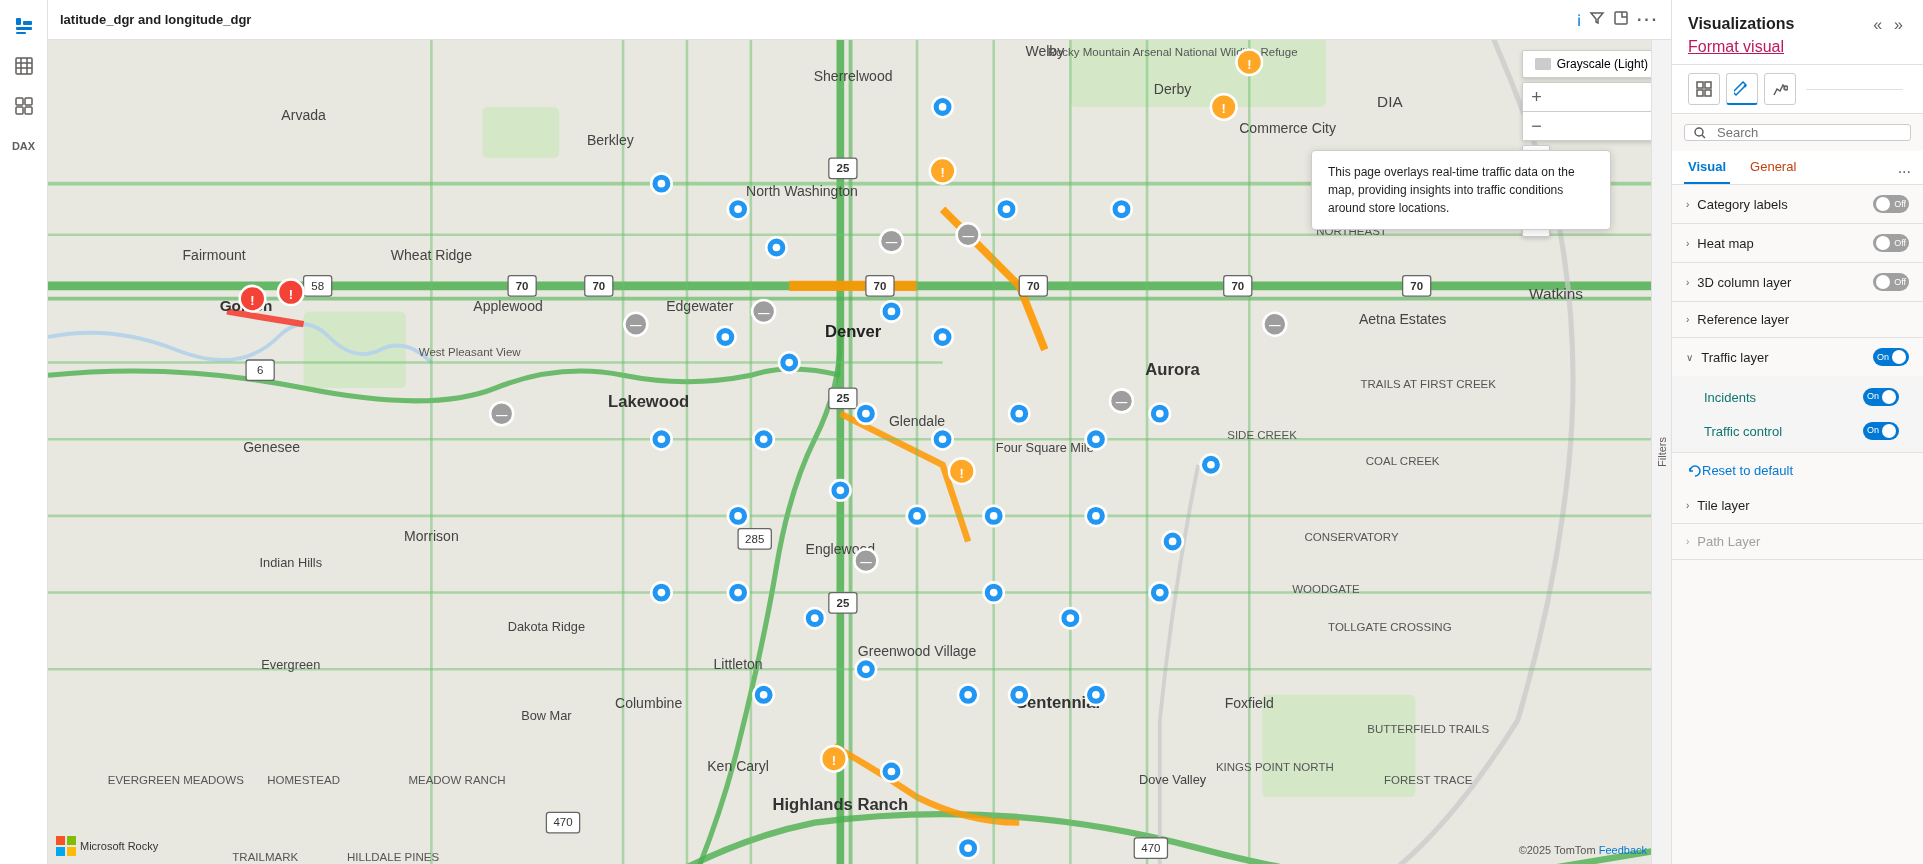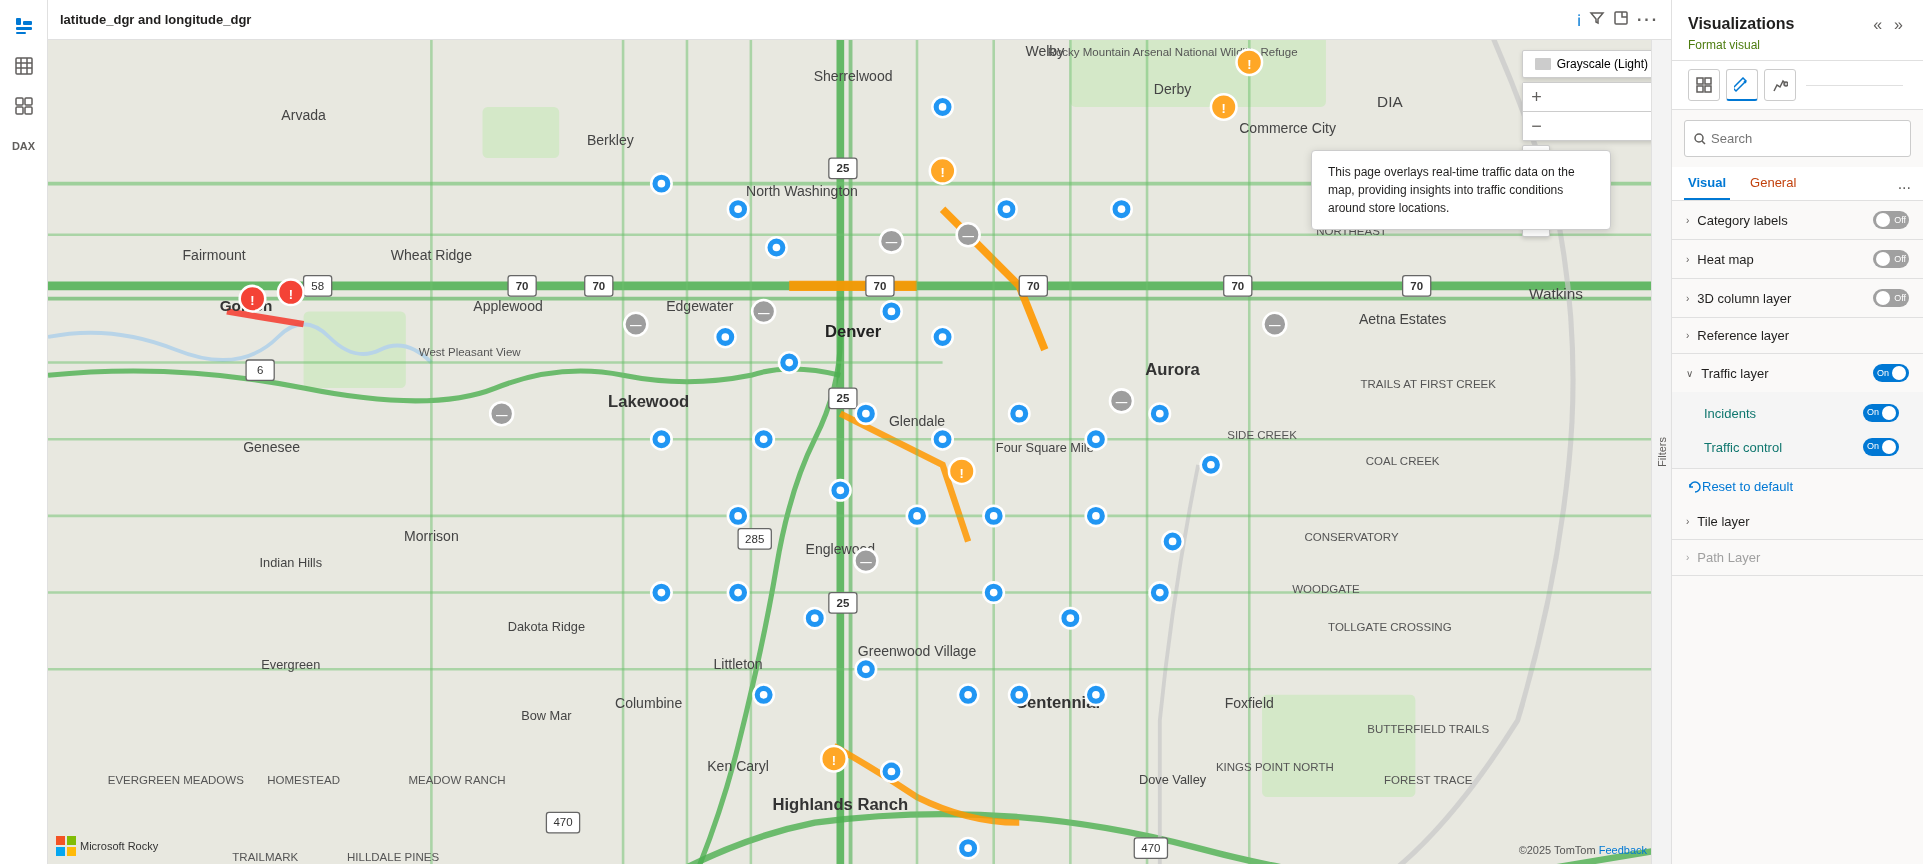--- a/index.html
+++ b/index.html
@@ -175,22 +175,23 @@
       border-bottom: 1px solid #e0e0e0;
       background: #fff;
     }
     .right-panel-header .panel-title {
       font-size: 16px;
       font-weight: 600;
       color: #201f1e;
       margin-bottom: 2px;
     }
     .right-panel-header .panel-subtitle {
-      font-size: 12px;
-      color: #4d7c0f;
+      font-size: 16px;
+      color: #be185d;
+      text-decoration: underline;
     }
 
     
     .format-icons {
       display: flex;
       align-items: center;
       gap: 6px;
       padding: 8px 16px;
       background: #fff;
       border-bottom: 1px solid #e0e0e0;
@@ -215,22 +216,22 @@
 
     
     .search-box {
       margin: 10px 12px;
       position: relative;
       display: flex;
       align-items: center;
       background: white;
       border: 1px solid #ccc;
       border-radius: 3px;
-      padding: 10px 8px;
-      gap: 4px;
+      padding: 0 8px;
+      gap: 10px;
     }
     .search-box input {
       border: none;
       outline: none;
       font-size: 13px;
       color: #605e5c;
       flex: 1;
       background: transparent;
     }
 

